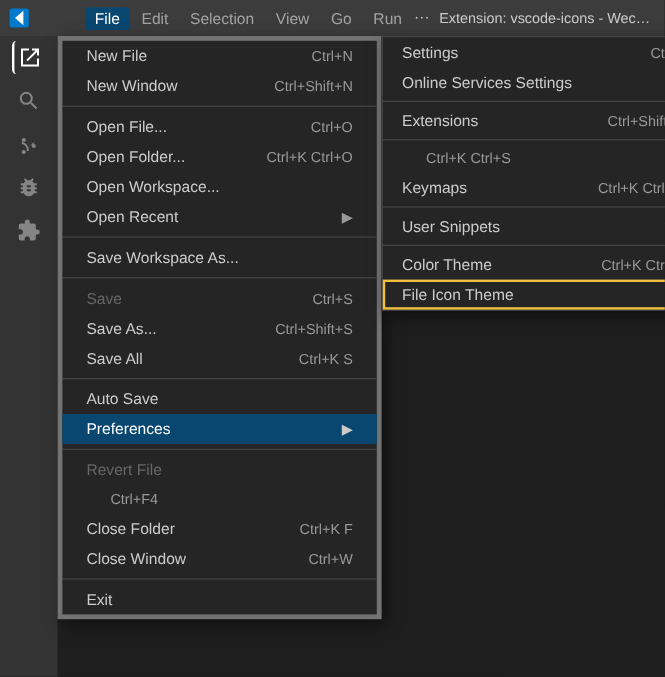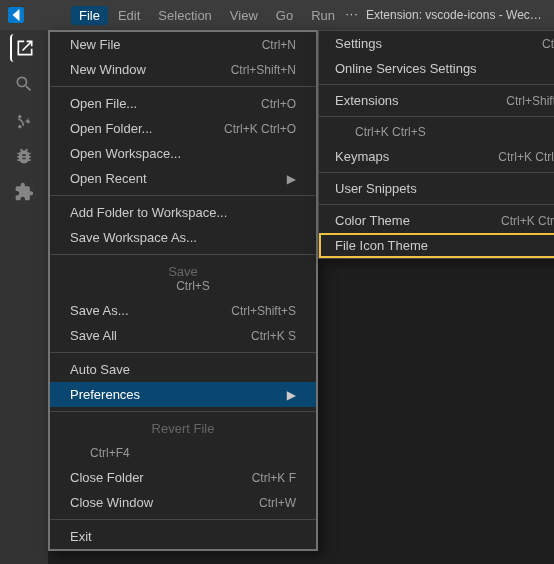--- a/index.html
+++ b/index.html
@@ -88,36 +88,36 @@
     .activity-icon.active { color: #fff; border-left: 2px solid #fff; }
     .activity-icon svg { width: 20px; height: 20px; }
 
     
     .file-menu-dropdown {
       position: absolute;
       top: 30px;
       left: 48px;
       width: 270px;
       background: #252526;
-      border: 2px solid #737373;
+      border: 4px solid #737373;
       z-index: 100;
       box-shadow: 4px 4px 12px rgba(0,0,0,0.5);
     }
     .menu-item {
       display: flex;
       align-items: center;
       justify-content: space-between;
       padding: 5px 20px 5px 20px;
       color: #ccc;
       cursor: pointer;
       white-space: nowrap;
       user-select: none;
     }
     .menu-item.highlighted { background: #094771; color: #fff; gap: 43px; }
-    .menu-item.disabled { color: #666; cursor: default; flex-direction: column; }
+    .menu-item.disabled { color: #666; cursor: default; }
     .menu-separator {
       height: 1px;
       background: #454545;
       margin: 4px 0;
     }
     .menu-item-label { flex: 1; }
     .menu-item-shortcut { color: #999; font-size: 12px; margin-left: 20px; }
     .menu-item-arrow { color: #999; font-size: 12px; }
     .menu-item.highlighted .menu-item-arrow { color: #ccc; }
 
@@ -402,23 +402,20 @@
     </div>
     <div class="menu-item">
       <span class="menu-item-label">Open Workspace...</span>
     </div>
     <div class="menu-item">
       <span class="menu-item-label">Open Recent</span>
       <span class="menu-item-arrow">▶</span>
     </div>
     <div class="menu-separator"></div>
     <div class="menu-item">
-      <span class="menu-item-label">Add Folder to Workspace...</span>
-    </div>
-    <div class="menu-item">
       <span class="menu-item-label">Save Workspace As...</span>
     </div>
     <div class="menu-separator"></div>
     <div class="menu-item disabled">
       <span class="menu-item-label">Save</span>
       <span class="menu-item-shortcut">Ctrl+S</span>
     </div>
     <div class="menu-item">
       <span class="menu-item-label">Save As...</span>
       <span class="menu-item-shortcut">Ctrl+Shift+S</span>

